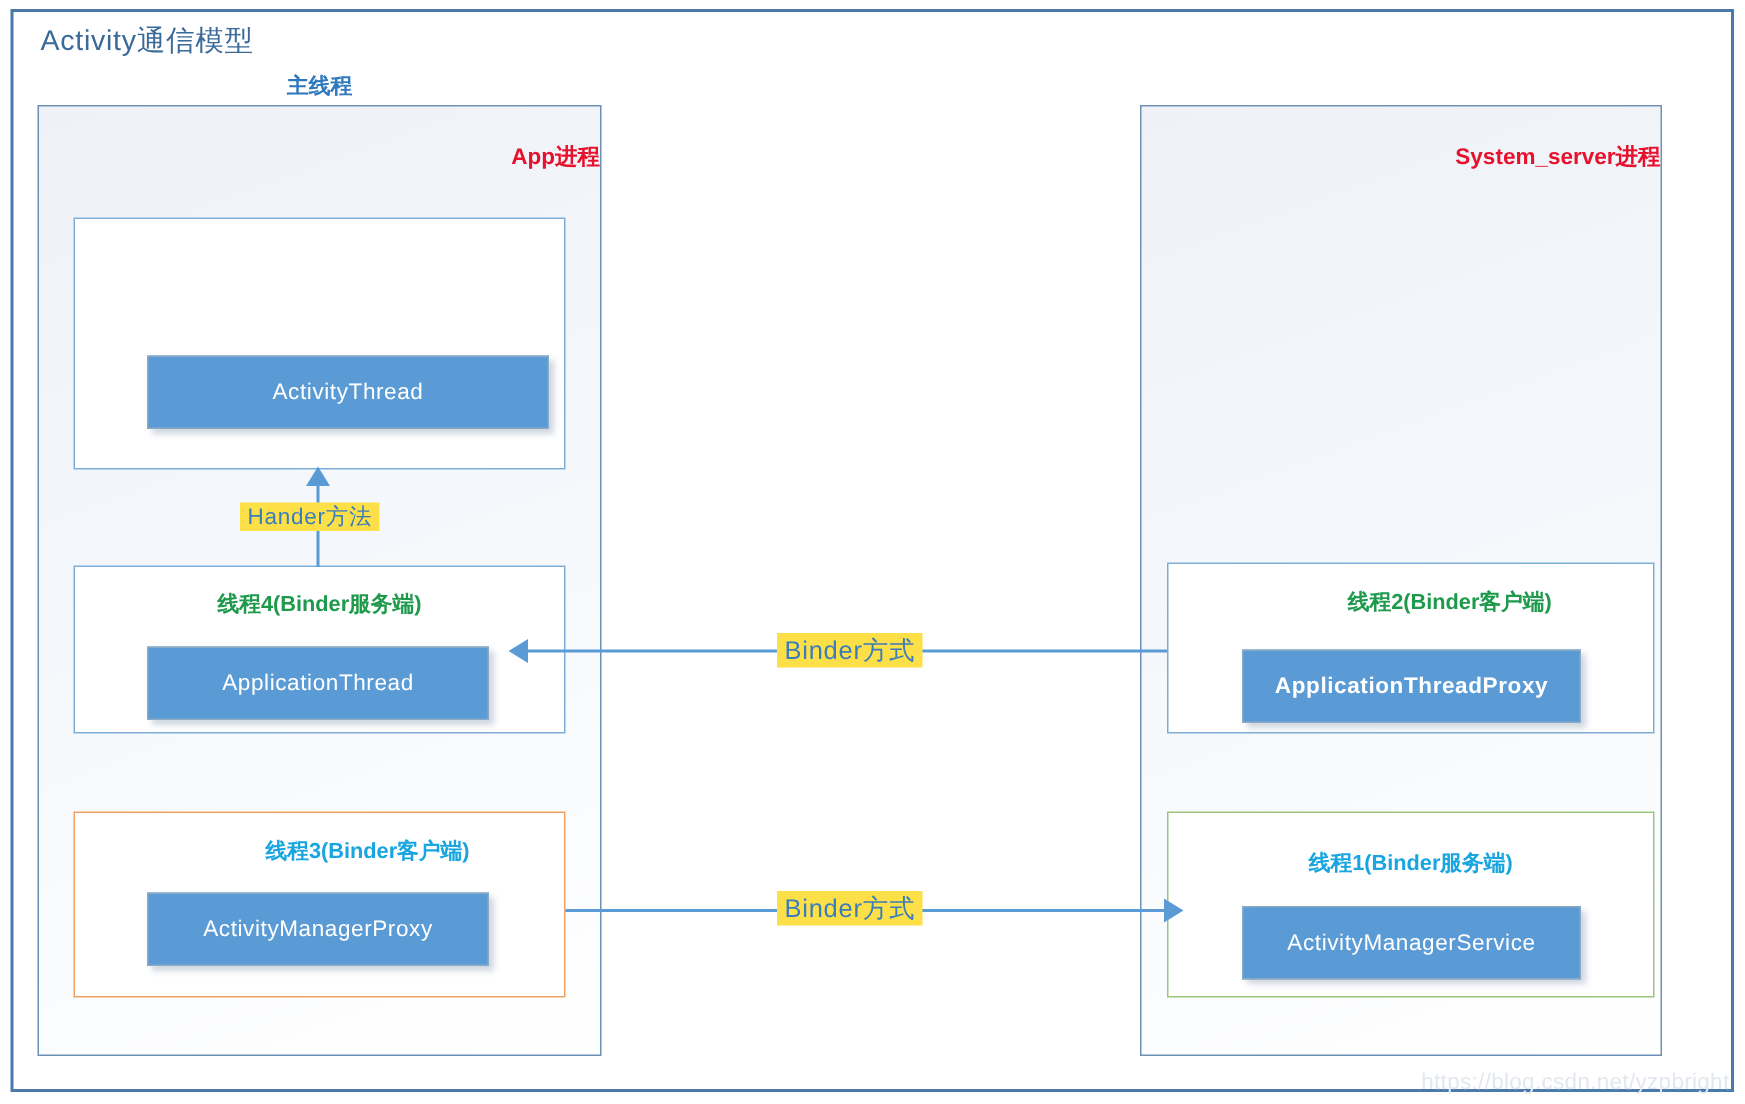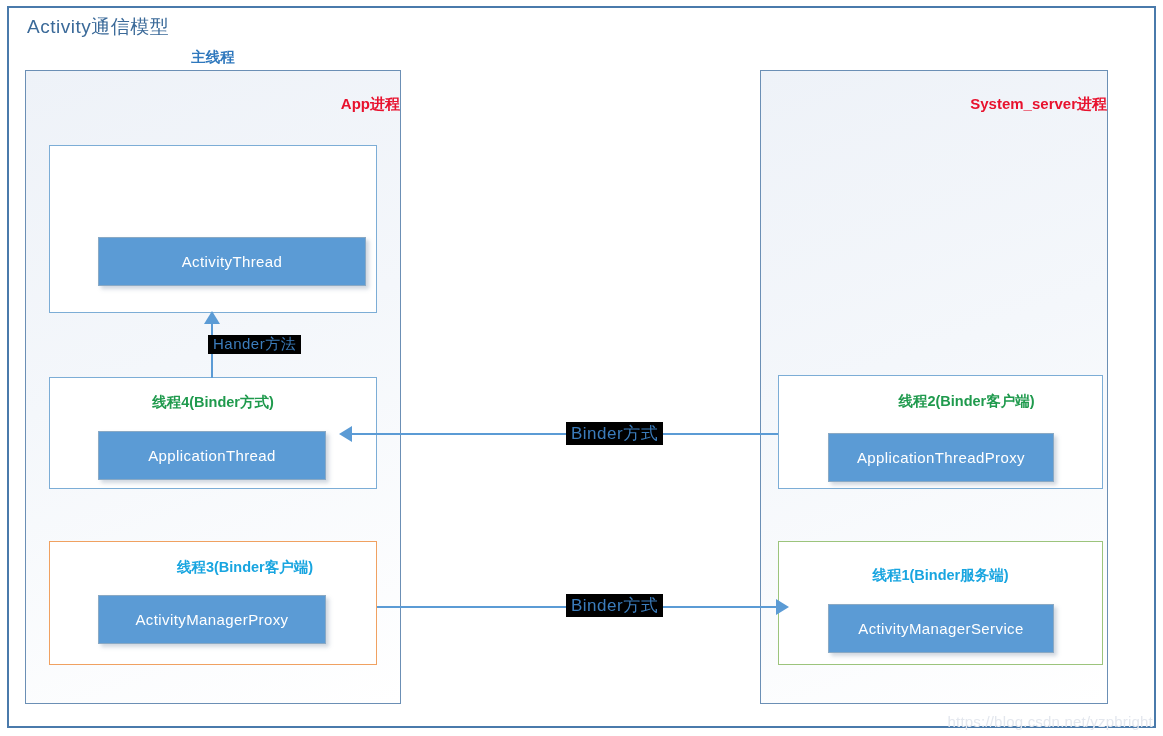--- a/index.html
+++ b/index.html
@@ -162,20 +162,21 @@
     top: 375px;
     width: 325px;
     height: 114px;
   }
   #thread2-title { top: 392px; }
   #chip-applicationthreadproxy {
     left: 828px;
     top: 433px;
     width: 226px;
     height: 49px;
+    font-weight: bold;
   }
 
   
   #thread1-box {
     left: 778px;
     top: 541px;
     width: 325px;
     height: 124px;
   }
   #thread1-title { top: 566px; }
@@ -210,27 +211,26 @@
     border-left: 13px solid #5b9bd5;
   }
   .arrow-up {
     border-left: 8px solid transparent;
     border-right: 8px solid transparent;
     border-bottom: 13px solid #5b9bd5;
   }
 
   .conn-label {
     position: absolute;
-    background: #000000;
+    background: #fde047;
     color: #3b7cbb;
     font-size: 17px;
     padding: 0 5px;
     white-space: nowrap;
     letter-spacing: 0.5px;
-    margin-left: 48px;
   }
   .conn-label.small {
     font-size: 15px;
   }
 
   
   .watermark {
     position: absolute;
     right: 10px;
     bottom: 6px;
@@ -251,21 +251,21 @@
 
   <div class="process-box" id="app-process">
     <div class="process-title">App进程</div>
   </div>
 
   <div class="thread-box border-blue" id="main-thread-box"></div>
   <div class="thread-title tt-blue" id="main-thread-title" style="left:49px; width:328px;">主线程</div>
   <div class="chip" id="chip-activitythread">ActivityThread</div>
 
   <div class="thread-box border-blue" id="thread4-box"></div>
-  <div class="thread-title tt-green" id="thread4-title" style="left:49px; width:328px;">线程4(Binder方式)</div>
+  <div class="thread-title tt-green" id="thread4-title" style="left:49px; width:328px;">线程4(Binder服务端)</div>
   <div class="chip" id="chip-applicationthread">ApplicationThread</div>
 
   <div class="thread-box border-orange" id="thread3-box"></div>
   <div class="thread-title tt-cyan" id="thread3-title" style="left:49px; width:392px;">线程3(Binder客户端)</div>
   <div class="chip" id="chip-activitymanagerproxy">ActivityManagerProxy</div>
 
   <div class="process-box" id="system-process">
     <div class="process-title">System_server进程</div>
   </div>
 

